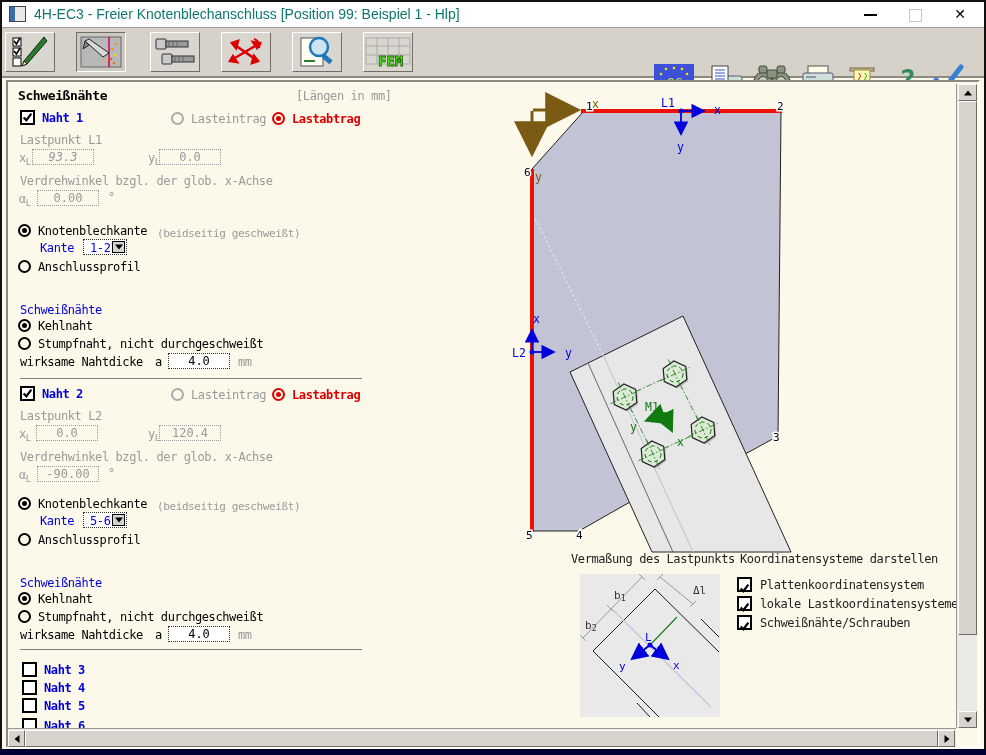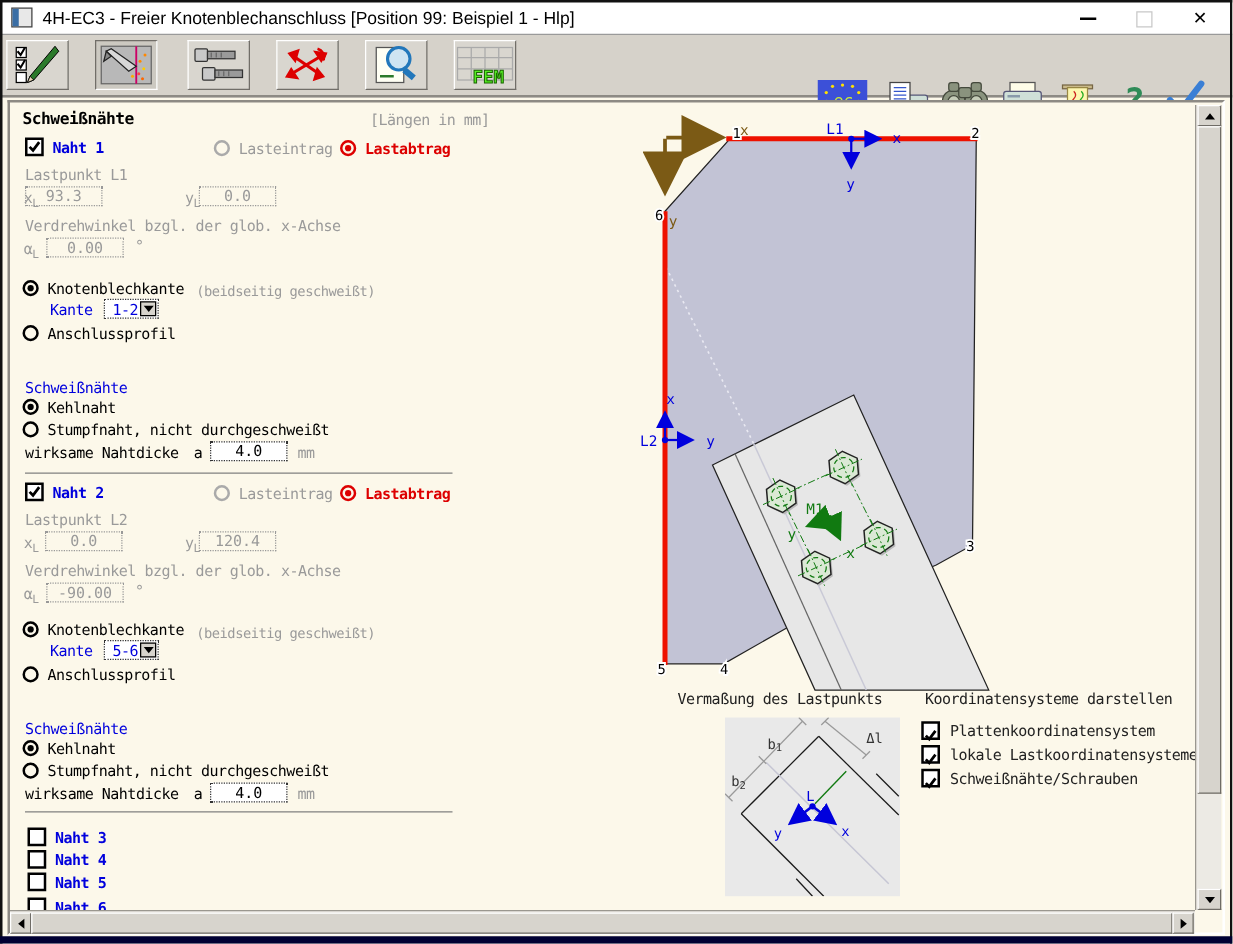--- a/index.html
+++ b/index.html
@@ -2,21 +2,21 @@
 <html><head>
 <meta charset="utf-8">
 <style>
   * { box-sizing: border-box; margin: 0; padding: 0; }
   body { width: 986px; height: 755px; font-family: "DejaVu Sans Mono", monospace; }
   .window { position: relative; width: 986px; height: 755px; background: #fcf8ea; overflow: hidden; }
   .abs { position: absolute; }
 
   
   .titlebar { left:0; top:0; width:986px; height:28px; background:#fff; border-bottom:1px solid #9a9a9a; }
-  .title-text { left:34px; top:6px; font-family:"Liberation Sans",sans-serif; font-size:14px; color:#000000; white-space:nowrap; }
+  .title-text { left:34px; top:6px; font-family:"Liberation Sans",sans-serif; font-size:14px; color:#0f766e; white-space:nowrap; }
   .app-icon { left:9px; top:6px; width:17px; height:16px; border:1px solid #444; background:#e8e8e8; }
   .app-icon::before { content:""; position:absolute; left:0; top:0; width:5px; height:14px; background:#3a6ea5; }
   .tb-btn { top:4px; width:30px; height:20px; text-align:center; font-family:"Liberation Sans",sans-serif; font-size:14px; line-height:20px; color:#000; }
   .minline { display:inline-block; width:13px; height:2px; background:#000; vertical-align:middle; }
   .maxsq { display:inline-block; width:13px; height:13px; border:1px solid #c8c8c8; vertical-align:middle; }
 
   .toolbar { left:0; top:28px; width:986px; height:50px; background:#d6d2ca; border-bottom:2px solid #8d8a84; }
   .tool-button { top:4px; height:40px; width:50px; background:#d9d6cf; border:1px solid; border-color:#fff #716e68 #716e68 #fff; }
   .tool-button.pressed { background:#ccc9c1; border-color:#716e68 #fff #fff #716e68; }
   .tool-ico { position:absolute; left:50%; top:50%; transform:translate(-50%,-50%); }
@@ -243,21 +243,21 @@
         </svg>
       </div>
     <div class="lbl bl bold" style="left:34px;top:27px;">Naht 1</div>
     <div class="radio dis" style="left:163px;top:28px;"></div>
     <div class="lbl g" style="left:183px;top:28px;">Lasteintrag</div>
     <div class="radio red sel" style="left:264px;top:28px;"></div>
     <div class="lbl rd bold" style="left:284px;top:28px;">Lastabtrag</div>
 
     <div class="lbl g" style="left:12px;top:49px;">Lastpunkt L1</div>
     <div class="lbl g" style="left:11px;top:67px;"><span>x</span><sub>L</sub></div>
-    <div class="fld" style="left:12px;top:65px;">93.3</div>
+    <div class="fld" style="left:24px;top:65px;font-style:italic;">93.3</div>
     <div class="lbl g" style="left:140px;top:67px;"><span>y</span><sub>L</sub></div>
     <div class="fld" style="left:151px;top:65px;">0.0</div>
 
     <div class="lbl g" style="left:12px;top:90px;">Verdrehwinkel bzgl. der glob. x-Achse</div>
     <div class="lbl g" style="left:11px;top:108px;"><span>α</span><sub>L</sub></div>
     <div class="fld" style="left:29px;top:106px;">0.00</div>
     <div class="lbl g" style="left:100px;top:106px;">°</div>
 
     <div class="radio sel" style="left:10px;top:140px;"></div>
     <div class="lbl" style="left:30px;top:140px;">Knotenblechkante</div>
@@ -421,21 +421,21 @@
     <g font-size="11" fill="#000" style="paint-order:stroke" stroke="#fff" stroke-width="3">
       <text x="586" y="110">1</text>
       <text x="777" y="110">2</text>
       <text x="773" y="441">3</text>
       <text x="576" y="539">4</text>
       <text x="526" y="539">5</text>
       <text x="524" y="176">6</text>
     </g>
   </svg>
 
-  <div class="abs caption" style="left:542px;top:552px;text-align:center;">Vermaßung des Lastpunkts</div>
+  <div class="abs caption" style="left:571px;top:552px;text-align:center;">Vermaßung des Lastpunkts</div>
   <div class="abs caption" style="left:740px;top:552px;">Koordinatensysteme darstellen</div>
 
   <div class="abs mini-box" style="left:580px;top:574px;width:140px;height:143px;">
     <svg width="140" height="143" viewBox="580 574 140 143">
       <g stroke="#1a1a1a" stroke-width="1" fill="none">
         <line x1="655" y1="589" x2="593" y2="651"></line>
         <line x1="655" y1="589" x2="719" y2="652"></line>
         <line x1="593" y1="651" x2="659" y2="717"></line>
         <line x1="701" y1="619" x2="719" y2="637"></line>
         <line x1="637" y1="703" x2="650" y2="717"></line>

